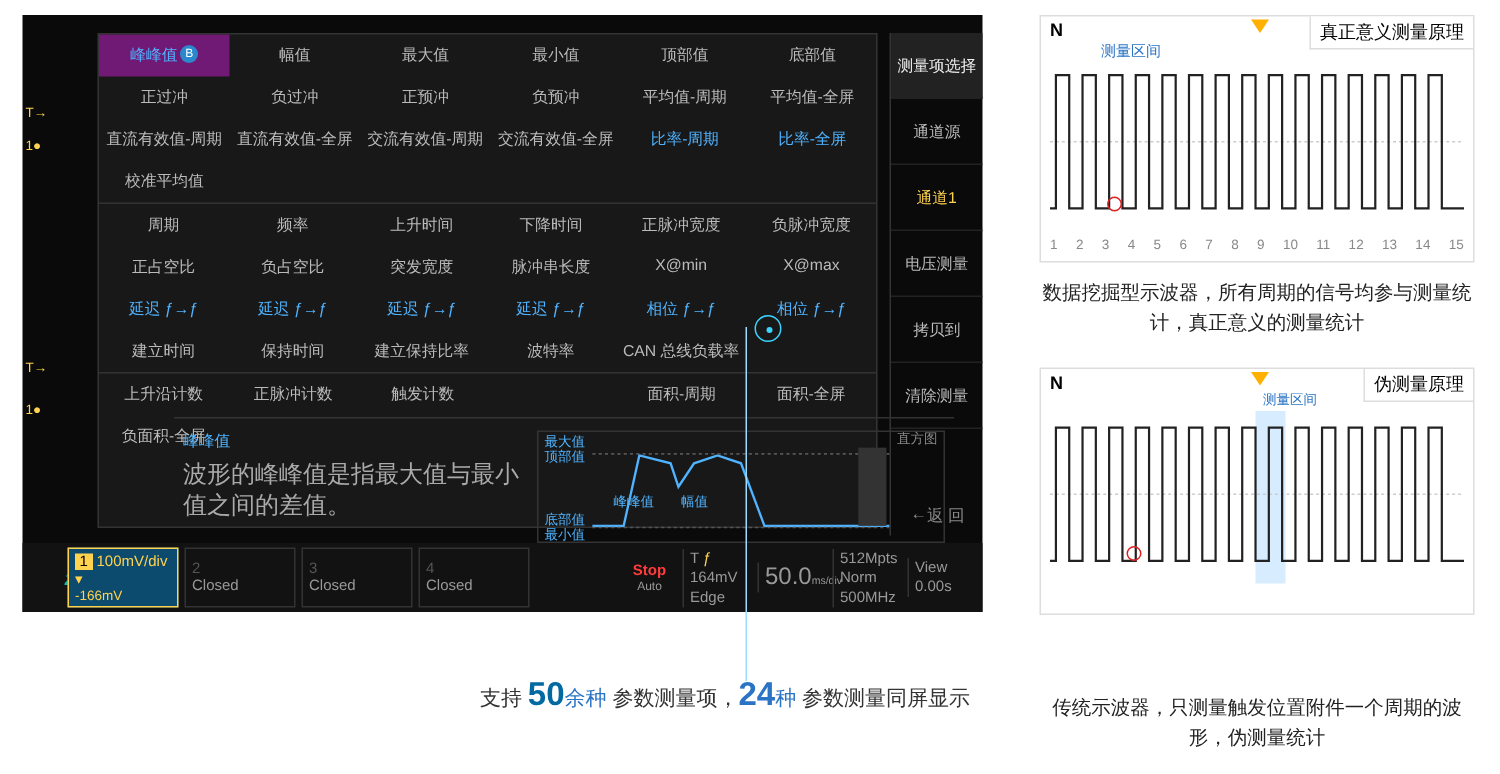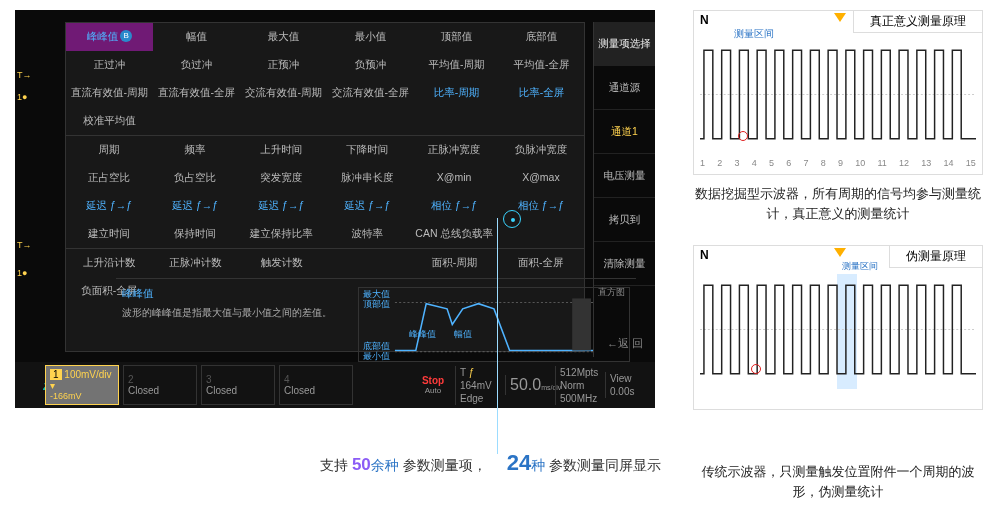--- a/index.html
+++ b/index.html
@@ -27,21 +27,21 @@
   border-radius:50%; font-size:8px; line-height:12px; vertical-align:top;
   margin-left:2px;
 }
 
 .desc-panel {
   position: absolute; left: 50px; top: 255px; width: 520px; height: 90px;
   border-top: 1px solid #333; padding: 8px 6px; display:flex;
 }
 .desc-text { flex:0 0 230px; }
 .desc-title { color:#4fb3ff; margin-bottom:5px; font-size:10.5px; }
-.desc-body { font-size:10px; color:#aaa; }
+.desc-body { font-size:16px; color:#aaa; }
 .wave-box {
   flex:1; border:1px solid #333; height:75px; position:relative; margin-left:6px;
 }
 .wave-box .lbl { position:absolute; font-size:9px; color:#4fb3ff; }
 
 .right-menu {
   position: absolute; right:0; top:12px; width:62px; height:335px;
   border-left: 1px solid #333;
 }
 .rm-item { height:44px; display:flex; align-items:center; justify-content:center;
@@ -53,21 +53,21 @@
 .side-mark { position:absolute; font-size:9px; }
 .yellow { color:#ffd34f; }
 
 .bottom-bar {
   position: absolute; left:0; bottom:0; width:640px; height:46px;
   background:#121212; display:flex; align-items:center; color:#999; font-size:10px;
 }
 .bb-logo { width:28px; text-align:center; color:#14b8a6; font-style:italic; font-weight:bold; font-size:13px;padding-left:28px; }
 .ch-block { width:74px; height:40px; border:1px solid #333; margin:2px;
   display:flex; flex-direction:column; justify-content:center; padding:2px 4px; }
-.ch1 { border-color:#ffd34f; background:#737373; color:#ffd34f; }
+.ch1 { border-color:#ffd34f; background:#0c4a6e; color:#ffd34f; }
 .stop-block { margin-left:auto; width:44px; text-align:center; }
 .stop-block .red { color:#ff3b3b; font-weight:bold; font-size:10px; }
 .tb-block, .ac-block { width:50px; border-left:1px solid #333; padding:0 4px; line-height:1.3; }
 
 .highlight-dot {
   position:absolute; width:18px; height:18px; border-radius:50%;
   border:1px solid #3ad4ff; left: 488px; top: 200px;
 }
 .highlight-dot::after {
   content:""; position:absolute; width:4px; height:4px; background:#3ad4ff;
@@ -75,51 +75,51 @@
 }
 .leader-line {
   position:absolute; left:497px; top:218px; width:1px; height:236px;
   background:#9cdcff;
 }
 
 .caption-line {
   position:absolute; left:320px; top:450px; font-size:14px; color:#333;
   white-space:nowrap;
 }
-.caption-line .big { font-size:17px; color:#8b5cf6; font-weight:bold; }
-.caption-line .big2 { font-size:22px; color:#2b74c5; font-weight:bold;margin-left:20px; }
+.caption-line .big { font-size:22px; color:#0369a1; font-weight:bold; }
+.caption-line .big2 { font-size:22px; color:#2b74c5; font-weight:bold; }
 
 .diagram {
   position:absolute; width:290px; border:1px solid #ddd; background:#fff;
 }
 .diag1 { left:693px; top:10px; height:165px; }
 .diag2 { left:693px; top:245px; height:165px; }
 .diag-title {
   position:absolute; right:0; top:0; font-size:12px; background:#fff;
-  border-left:1px solid #ddd; border-bottom:1px solid #ddd; padding:2px 16px;
+  border-left:1px solid #ddd; border-bottom:1px solid #ddd; padding:2px 6px;
 }
 .diag-n { position:absolute; left:6px; top:2px; font-weight:bold; font-size:12px; }
 .diag-region {
   position:absolute; font-size:10px; color:#2b74c5;
 }
 .diag-region-box { position:absolute; background:rgba(100,180,255,0.25); }
 .tri-marker {
   position:absolute; width:0; height:0; border-left:6px solid transparent;
   border-right:6px solid transparent; border-top:9px solid #ffb000;
 }
 .red-o { position:absolute; width:10px; height:10px; border:1.5px solid #e02020; border-radius:50%; }
 .pulse-area { position:absolute; left:6px; right:6px; top:28px; bottom:24px; }
 .pulse-svg { width:100%; height:100%; }
 .tick-row { position:absolute; left:6px; right:6px; bottom:6px; font-size:9px; color:#888;
   display:flex; justify-content:space-between; }
 .diag-caption {
   position:absolute; width:290px; font-size:13px; color:#222; text-align:center;
   line-height:1.5;
 }
-.dc1 { left:693px; top:185px;font-family:Liberation Mono, monospace; }
+.dc1 { left:693px; top:185px; }
 .dc2 { left:693px; top:462px; }
 </style>
 </head>
 <body>
 
 <div class="scope-screen">
 
   <span class="side-mark yellow" style="left:2px; top:60px">T→</span>
   <span class="side-mark yellow" style="left:2px; top:82px">1●</span>
   <span class="side-mark yellow" style="left:2px; top:230px">T→</span>

